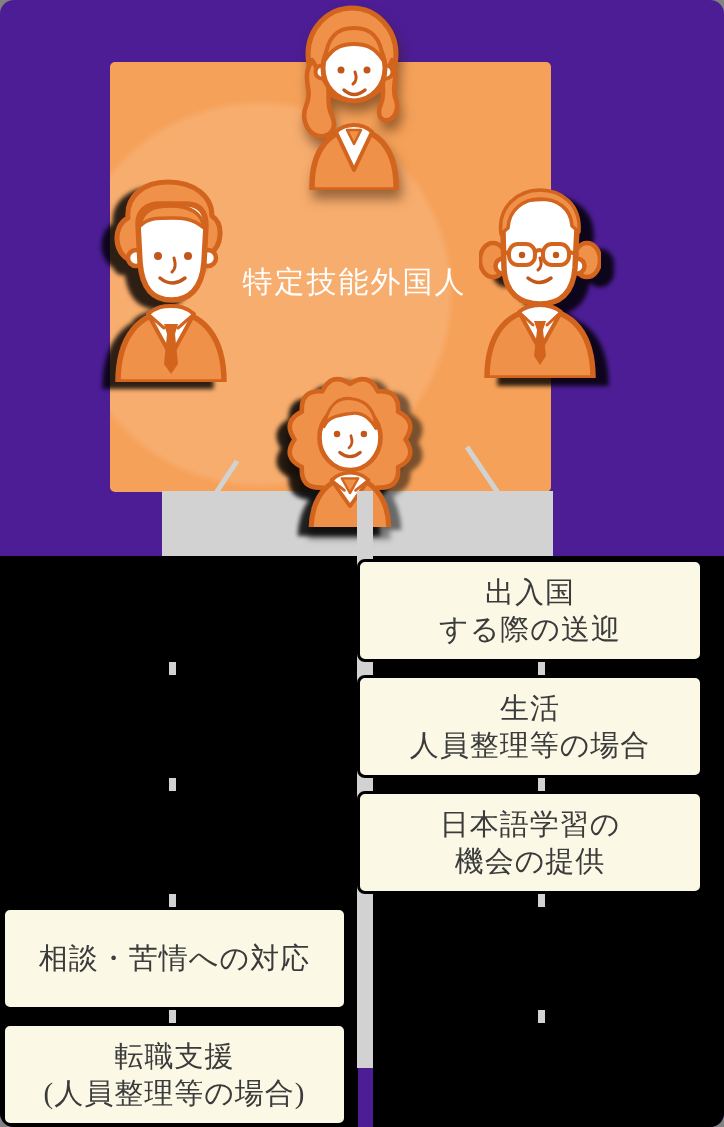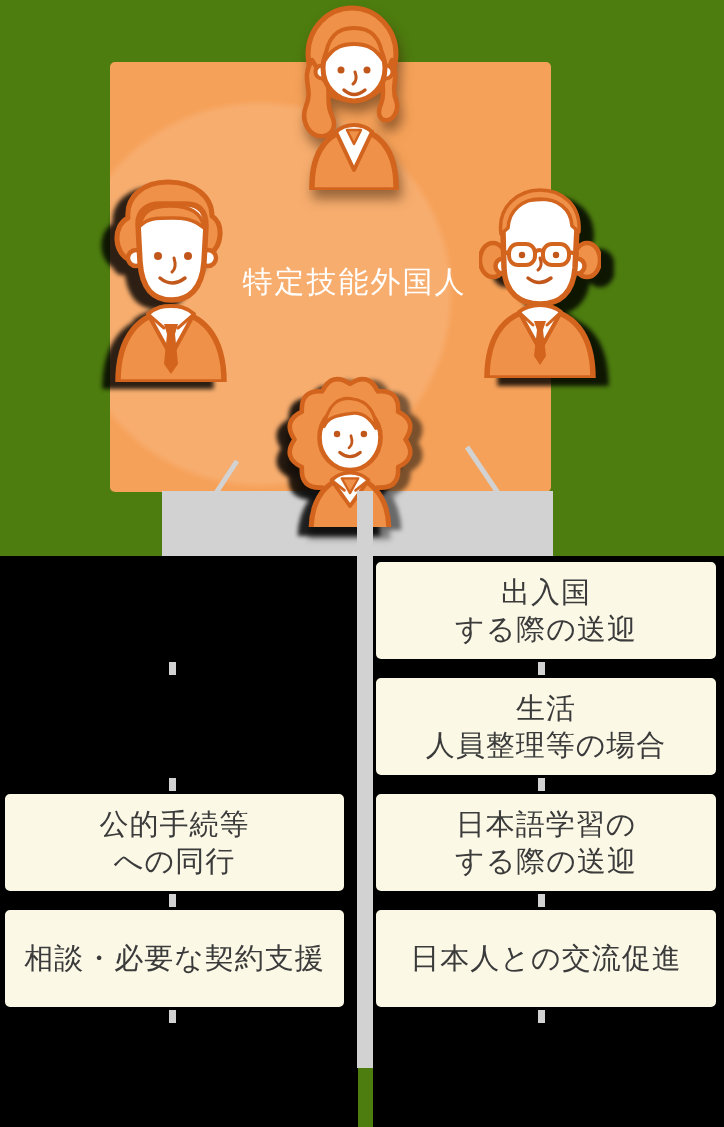--- a/index.html
+++ b/index.html
@@ -1,17 +1,17 @@
 <!DOCTYPE html>
 <html><head>
 <meta charset="utf-8">
 <style>
   html,body{margin:0;padding:0;background:#828282;}
-  .stage{position:relative;width:724px;height:1127px;background:#4d7c0f;overflow:hidden;
-         font-family:"Liberation Sans","DejaVu Sans",sans-serif;}
+  .stage{position:relative;width:724px;height:1127px;background:#4c1d95;overflow:hidden;
+         font-family:"Liberation Sans","DejaVu Sans",sans-serif;border-radius:14px;}
   .abs{position:absolute;}
 
   
   .panel{left:110px;top:62px;width:441px;height:430px;background:#f6a159;border-radius:5px;z-index:1;}
   .panel-glow{left:0;top:0;width:100%;height:100%;border-radius:5px;
               background:radial-gradient(circle 195px at 34% 54%, rgba(255,255,255,0.13) 0 96%, rgba(255,255,255,0) 100%);}
 
   
   .band{background:#d2d2d2;}
   .h-band{left:162px;top:491px;width:391px;height:68px;z-index:2;}
@@ -23,21 +23,21 @@
   .colbg{background:#000;top:556px;height:571px;z-index:4;}
   .colbg-left{left:0;width:358px;}
   .colbg-right{left:373px;width:351px;}
 
   
   .box{z-index:6;height:103px;background:#fbf8e6;border:3px solid #000;border-radius:8px;
        box-sizing:border-box;display:flex;align-items:center;justify-content:center;text-align:center;
        font-family:"Liberation Serif","DejaVu Serif",serif;font-size:29px;line-height:1.27;
        color:#3b3b3b;white-space:pre-line;letter-spacing:1px;}
   .col-left{left:2px;width:345px;}
-  .col-right{left:373px;width:346px;}
+  .col-right{left:357px;width:346px;}
 
   
   .title{z-index:3;left:134px;top:262px;width:441px;text-align:center;color:#ffffff;
          font-size:30px;letter-spacing:2px;font-weight:500;}
 
   
   .person{z-index:3;}
   .p-top{filter:drop-shadow(3px 9px 6px rgba(60,30,5,0.5));}
   .p-left{filter:drop-shadow(-13px 7px 2px rgba(0,0,0,0.82));}
   .p-right{filter:drop-shadow(13px 8px 2px rgba(0,0,0,0.82));}
@@ -144,25 +144,24 @@
       <path d="M30,176 C30,144 46,120 72,120 C98,120 114,144 114,176 Z" fill="#ef9148" stroke="#d2641e" stroke-width="5.5"></path>
       <path d="M52,122 L72,150 L92,122 C86,116 79,114 72,114 C65,114 58,116 52,122 Z" fill="#fff" stroke="#d2641e" stroke-width="4"></path>
       <path d="M52,122 L66,133 M92,122 L78,133" stroke="#d2641e" stroke-width="3"></path>
       <path d="M63,120 L72,136 L81,120 Z" fill="#ef9148" stroke="#d2641e" stroke-width="2.5"></path>
     </svg>
   </div>
 
   <div class="abs colbg colbg-left"></div>
   <div class="abs colbg colbg-right"></div>
 
-  <div class="abs box col-left" style="top:791px;">公的手続等
-への同行</div>
-  <div class="abs box col-left" style="top:907px;">相談・必要な契約支援</div>
+  <div class="abs box col-left" style="top:907px;">相談・苦情への対応</div>
+  <div class="abs box col-left" style="top:1023px;">転職支援
+(人員整理等の場合)</div>
 
   <div class="abs box col-right" style="top:559px;">出入国
 する際の送迎</div>
   <div class="abs box col-right" style="top:675px;">生活
 人員整理等の場合</div>
   <div class="abs box col-right" style="top:791px;">日本語学習の
-する際の送迎</div>
-  <div class="abs box col-right" style="top:907px;">日本人との交流促進</div>
+機会の提供</div>
 
 </div>
 
 </body></html>

